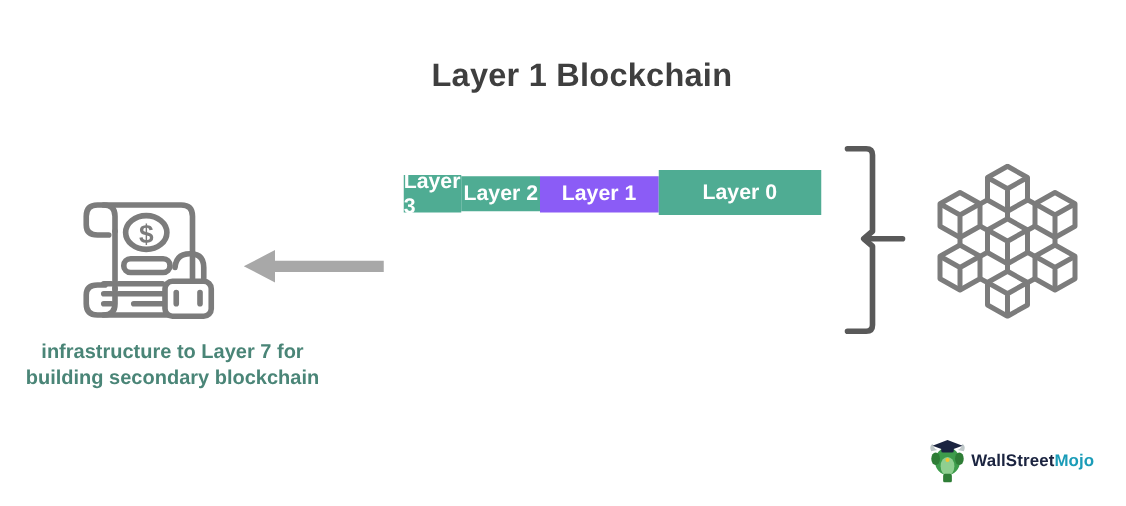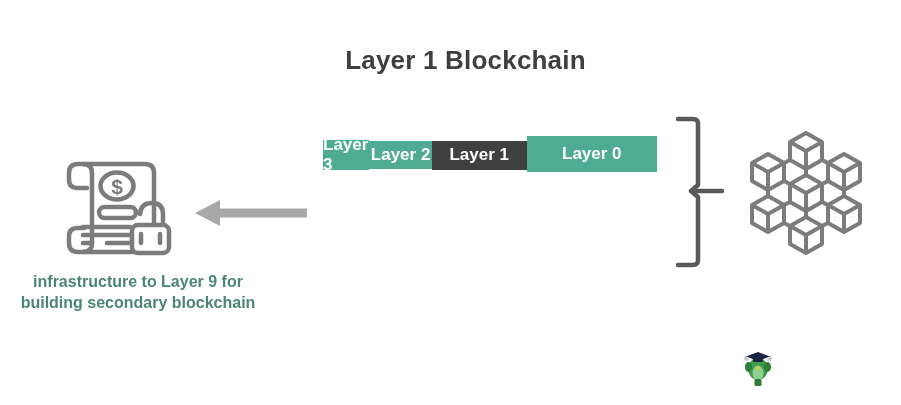--- a/index.html
+++ b/index.html
@@ -14,21 +14,21 @@
   
   .pyramid{
     position:absolute;top:136px;left:323px;width:334px;
     display:flex;align-items:center;
   }
   .layer{
     display:flex;align-items:center;justify-content:center;
     color:#ffffff;font-weight:bold;font-size:17px;margin-bottom:2px;
   }
   .layer.teal{background:#4fac93;}
-  .layer.red{background:#404040;text-align:center;}
+  .layer.red{background:#8b5cf6;text-align:center;}
   .layer.l3{width:116px;height:30px;}
   .layer.l2{width:156px;height:28px;}
   .layer.l1{width:237px;height:29px;}
   .layer.l0{width:326px;height:36px;margin-bottom:4px;}
   
   .left-caption{
     position:absolute;top:271px;left:4px;width:268px;
     text-align:center;color:#4a8577;font-weight:bold;font-size:16px;line-height:21px;
   }
   
@@ -68,21 +68,21 @@
         <line x1="54" y1="88" x2="77" y2="88"></line>
       <path d="M 87,59 Q 88,48 99,48 Q 110,48 110,59 V 70"></path>
       <rect x="79" y="70" width="37" height="28" rx="6" fill="#ffffff"></rect>
       <line x1="88" y1="79" x2="88" y2="88"></line>
       <line x1="107" y1="79" x2="107" y2="88"></line>
     </g>
     <text x="64" y="39" text-anchor="middle" font-size="21" font-weight="bold" fill="#7c7c7c" font-family="Liberation Sans, sans-serif">$</text>
   </svg>
 
   <div class="left-caption">
-    <div>infrastructure to Layer 9 for</div>
+    <div>infrastructure to Layer 7 for</div>
     <div>building secondary blockchain</div>
   </div>
 
   <svg class="abs" style="left:193px;top:199px;" width="116" height="28" viewBox="0 0 116 28">
     <polygon points="2,14 27,1 27,9.5 114,9.5 114,18.5 27,18.5 27,27" fill="#a8a8a8"></polygon>
   </svg>
 
   <div class="pyramid">
     <div class="layer l3 teal">Layer 3</div>
     <div class="layer l2 teal">Layer 2</div>
@@ -126,15 +126,16 @@
       <path d="M29,10 Q31,6 28,4 Q27,8 24,9 Z" fill="#bfc8c9"></path>
       <ellipse cx="16" cy="18" rx="10" ry="11" fill="#3d9c4b"></ellipse>
       <ellipse cx="16" cy="22" rx="5.5" ry="7.5" fill="#8fcf90"></ellipse>
       <ellipse cx="6.5" cy="16" rx="3.5" ry="5" fill="#2e7d36"></ellipse>
       <ellipse cx="25.5" cy="16" rx="3.5" ry="5" fill="#2e7d36"></ellipse>
       <polygon points="16,1 28,5.5 16,10 4,5.5" fill="#1b2440"></polygon>
       <rect x="11" y="7" width="10" height="4" rx="1.5" fill="#1b2440"></rect>
       <rect x="12.5" y="28" width="7" height="7" rx="1.5" fill="#2e7d36"></rect>
       <circle cx="16" cy="17" r="1.6" fill="#f4c430"></circle>
     </svg>
+    <div class="logo-text"><span class="ws">WallStreet</span><span class="mj">Mojo</span></div>
   </div>
 
 </div>
 
 </body></html>

